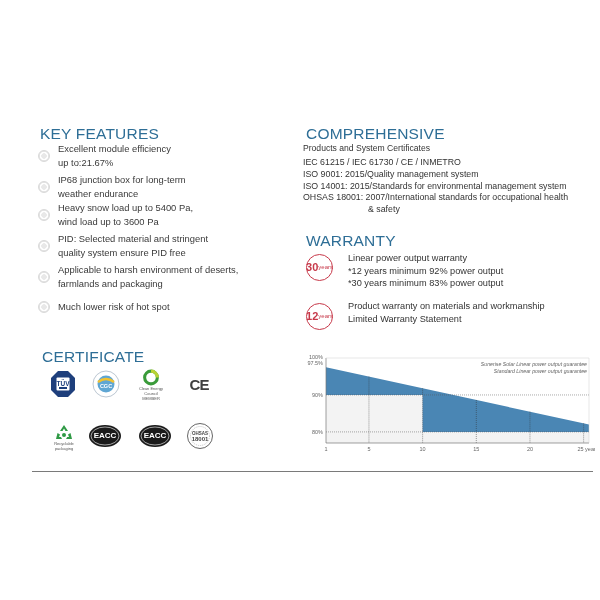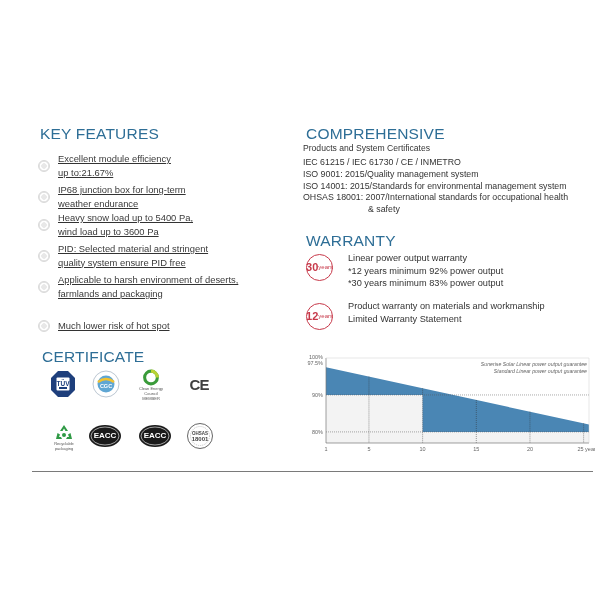--- a/index.html
+++ b/index.html
@@ -1,20 +1,20 @@
 <!DOCTYPE html>
 <html><head>
 <meta charset="utf-8">
 <style>
   html, body { margin: 0; padding: 0; background: #ffffff; }
   body { width: 600px; height: 600px; position: relative; overflow: hidden;
          font-family: "Liberation Sans", "DejaVu Sans", sans-serif; color: #333; }
   .sec-title { position: absolute; font-size: 15.5px; color: #2e6e96; letter-spacing: 0.2px; font-weight: normal; margin: 4px; }
   
-  .kf-list { position: absolute; left: 38px; top: 152px; width: 230px; text-decoration: underline; }
+  .kf-list { position: absolute; left: 38px; top: 142px; width: 230px; }
   .kf-item { position: relative; padding-left: 20px; font-size: 9.4px; line-height: 13.5px; color: #3a3a3a; }
   .kf-bullet { position: absolute; left: 0; top: 50%; margin-top: -6px; width: 10px; height: 10px;
                border-radius: 50%; border: 1px solid #d9d9d9; background: radial-gradient(circle, #e8e8e8 0 2.5px, #fff 3px 4px, #e5e5e5 4.5px); }
   
   .cert { position: absolute; display: flex; flex-direction: column; align-items: center; justify-content: center; }
   .cert-caption { font-size: 4px; color: #555; line-height: 5px; text-align: center; }
   
   .comp-sub { position: absolute; left: 303px; top: 143px; font-size: 8.6px; color: #333; }
   .comp-list { position: absolute; left: 303px; top: 157px; width: 295px; font-size: 8.8px; line-height: 11.8px; color: #333; }
   .comp-indent { padding-left: 65px; }
@@ -48,21 +48,21 @@
   <div class="kf-item" style="margin-bottom:4px;">
     <span class="kf-bullet"></span>
     <div>Heavy snow load up to 5400 Pa,</div>
     <div>wind load up to 3600 Pa</div>
   </div>
   <div class="kf-item" style="margin-bottom:4px;">
     <span class="kf-bullet"></span>
     <div>PID: Selected material and stringent</div>
     <div>quality system ensure PID free</div>
   </div>
-  <div class="kf-item" style="margin-bottom:19px;">
+  <div class="kf-item" style="margin-bottom:10px;">
     <span class="kf-bullet"></span>
     <div>Applicable to harsh environment of deserts,</div>
     <div>farmlands and packaging</div>
   </div>
   <div class="kf-item">
     <span class="kf-bullet"></span>
     <div>Much lower risk of hot spot</div>
   </div>
 </div>
 

